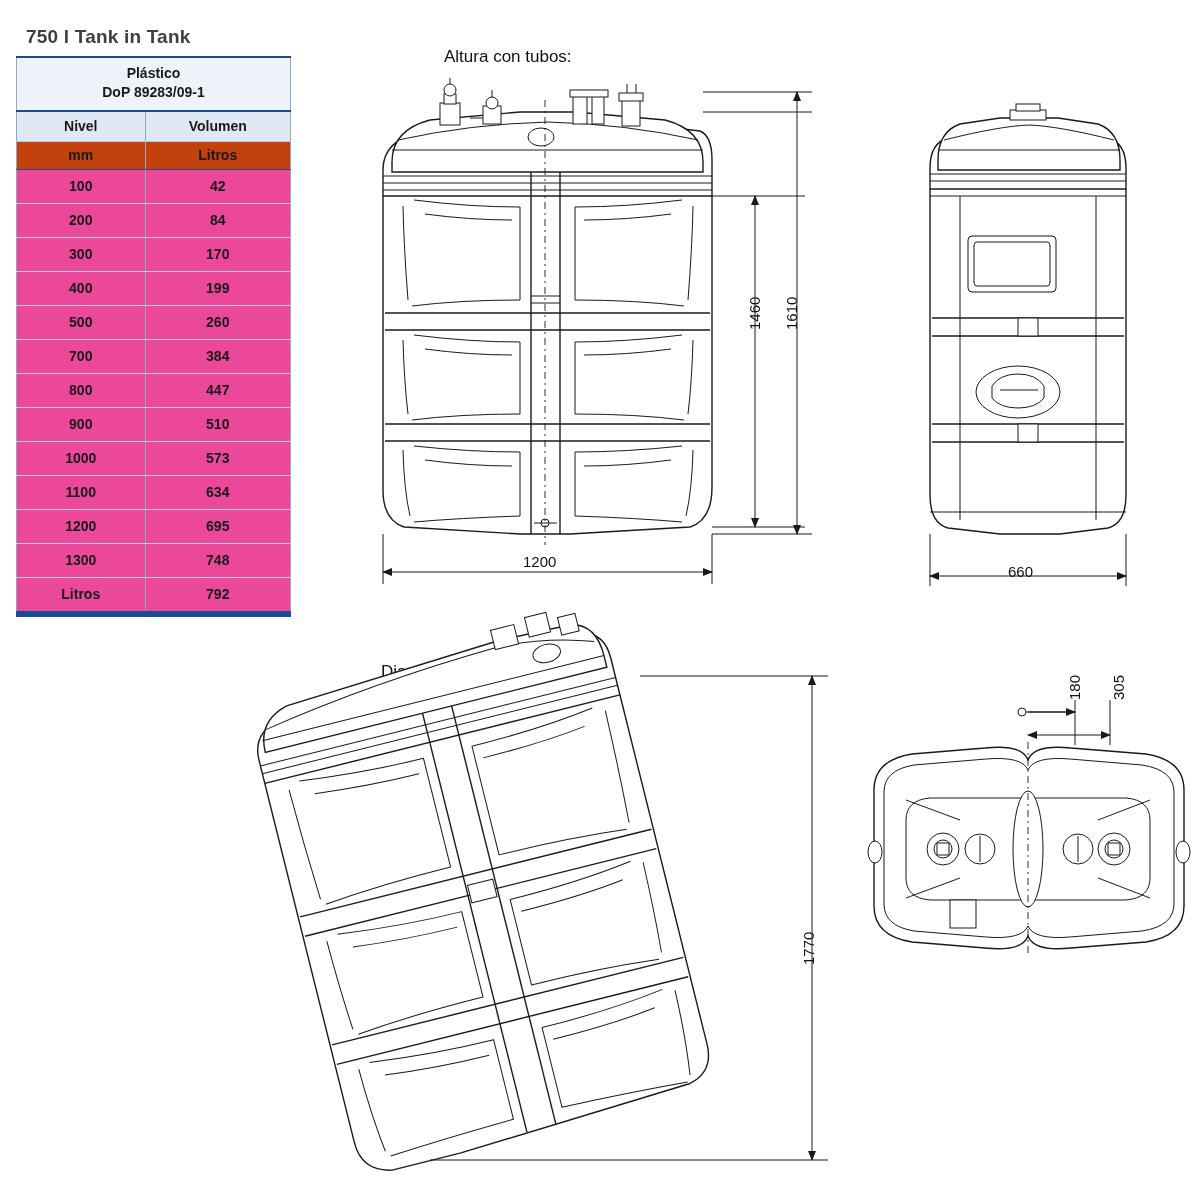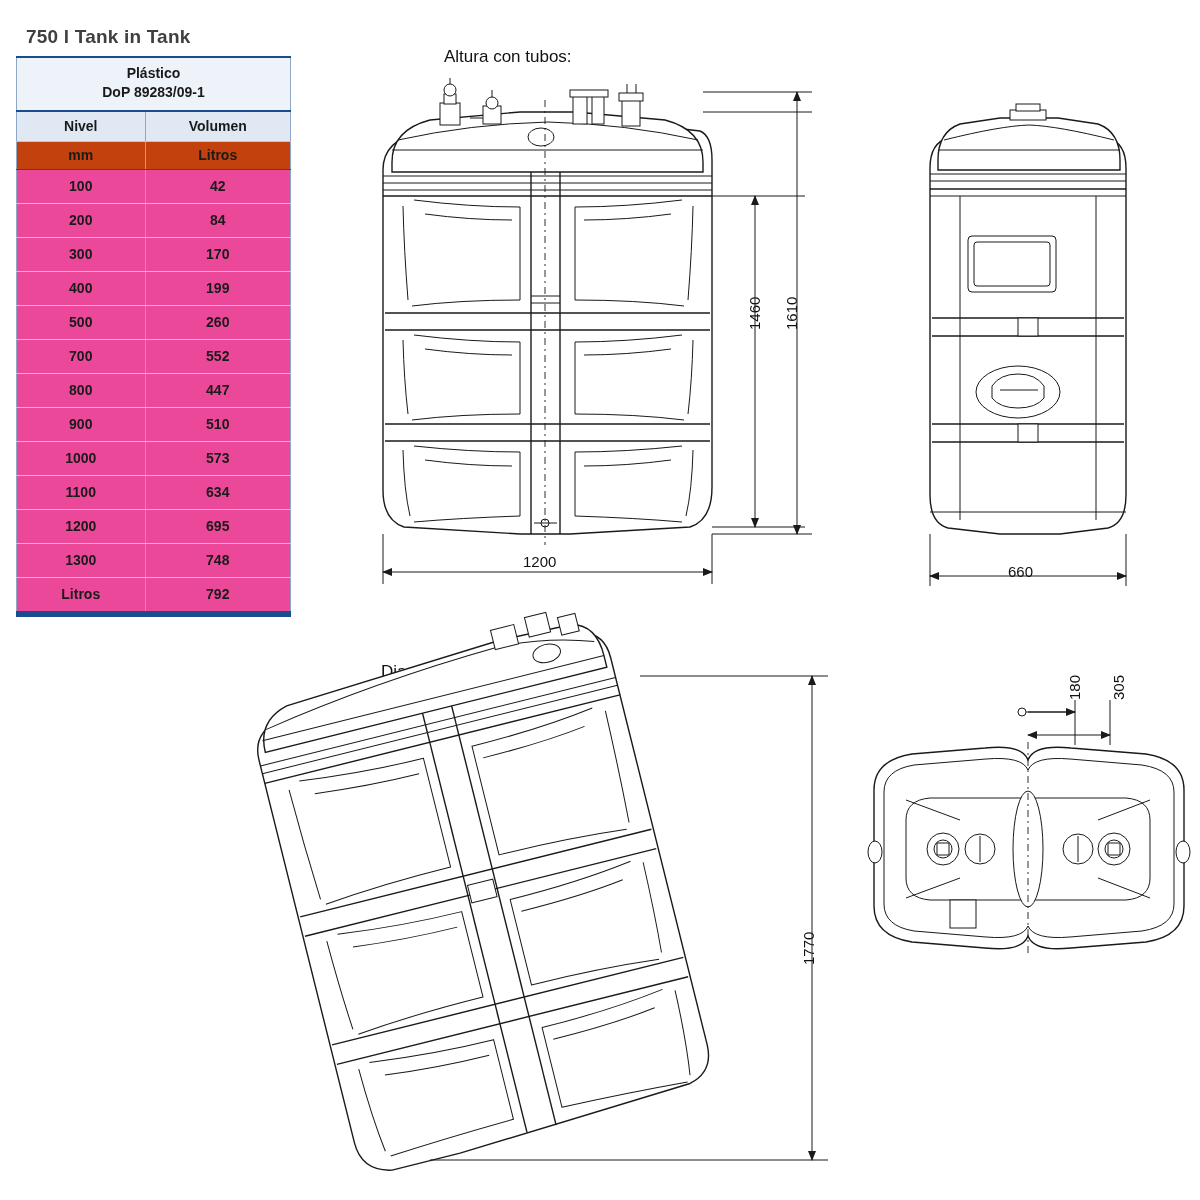--- a/index.html
+++ b/index.html
@@ -114,21 +114,21 @@
       <tr>
             <td class="col1">400</td>
             <td class="col2">199</td>
           </tr>
       <tr>
             <td class="col1">500</td>
             <td class="col2">260</td>
           </tr>
       <tr>
             <td class="col1">700</td>
-            <td class="col2">552</td>
+            <td class="col2">384</td>
           </tr>
       <tr>
             <td class="col1">800</td>
             <td class="col2">447</td>
           </tr>
       <tr>
             <td class="col1">900</td>
             <td class="col2">510</td>
           </tr>
       <tr>

